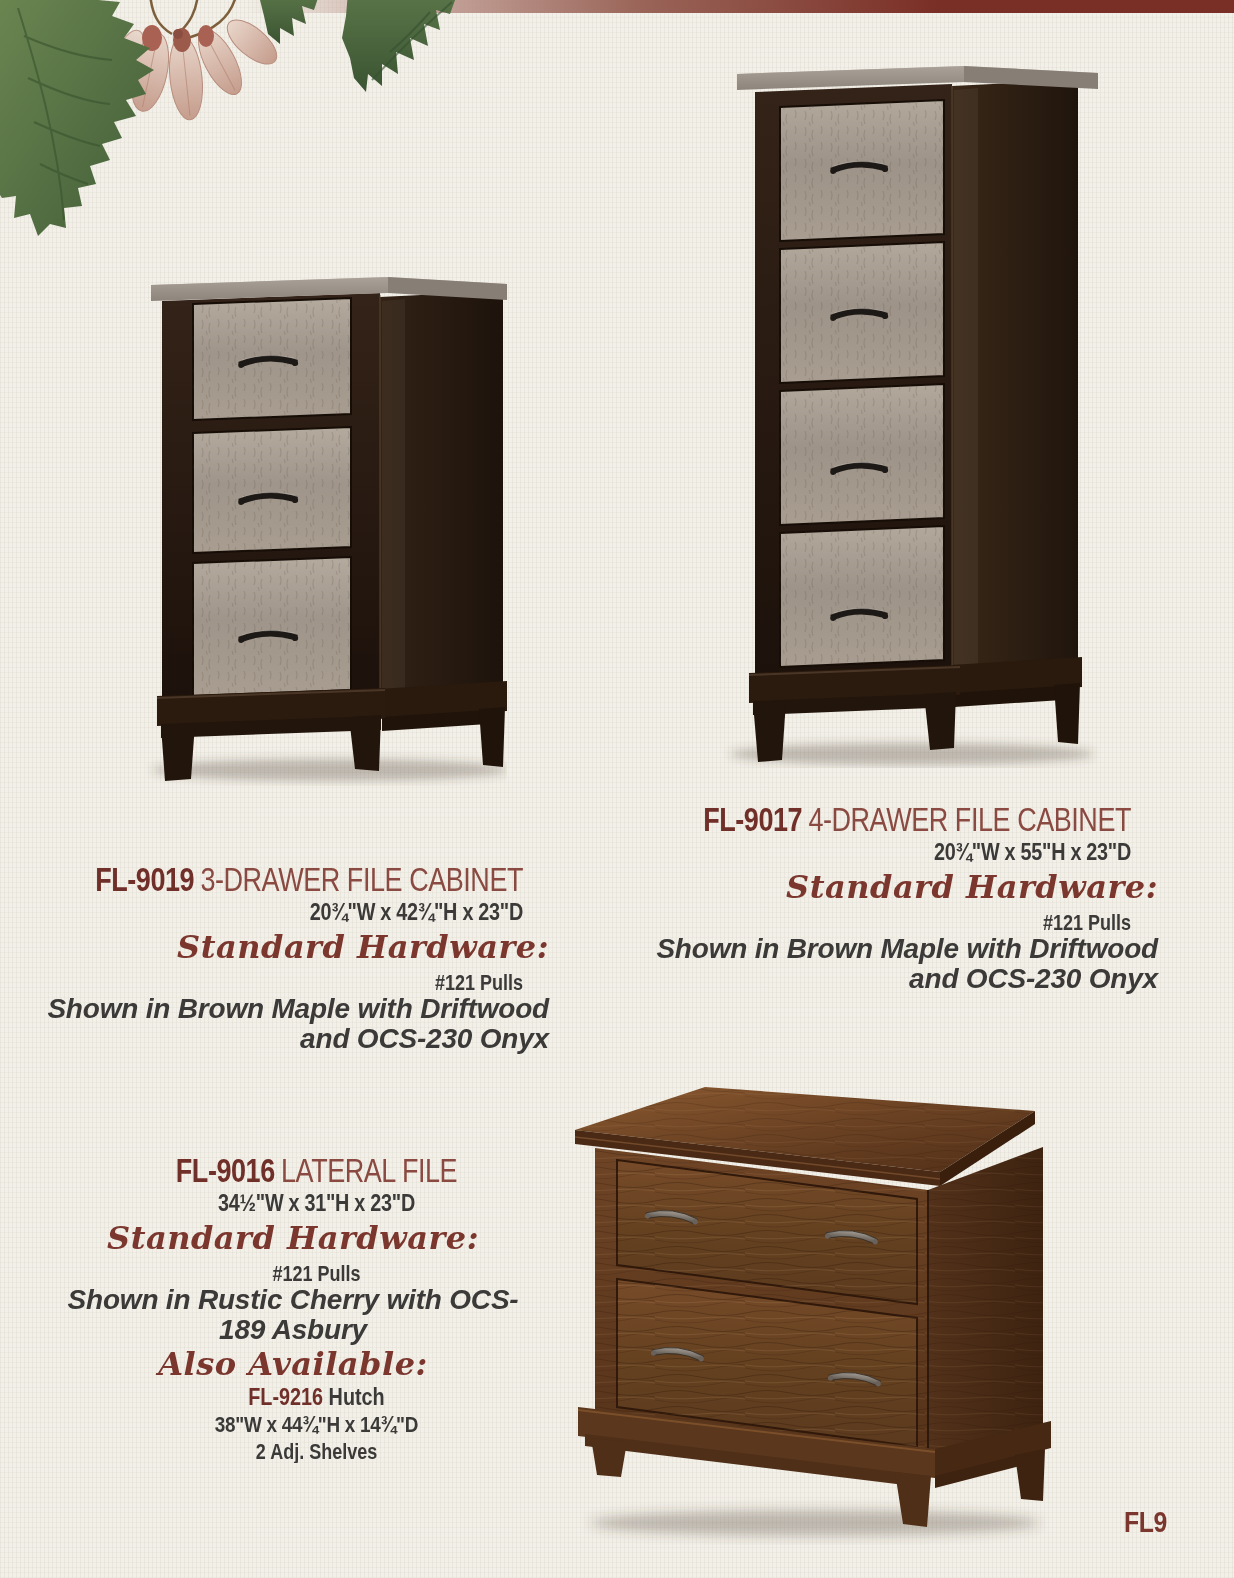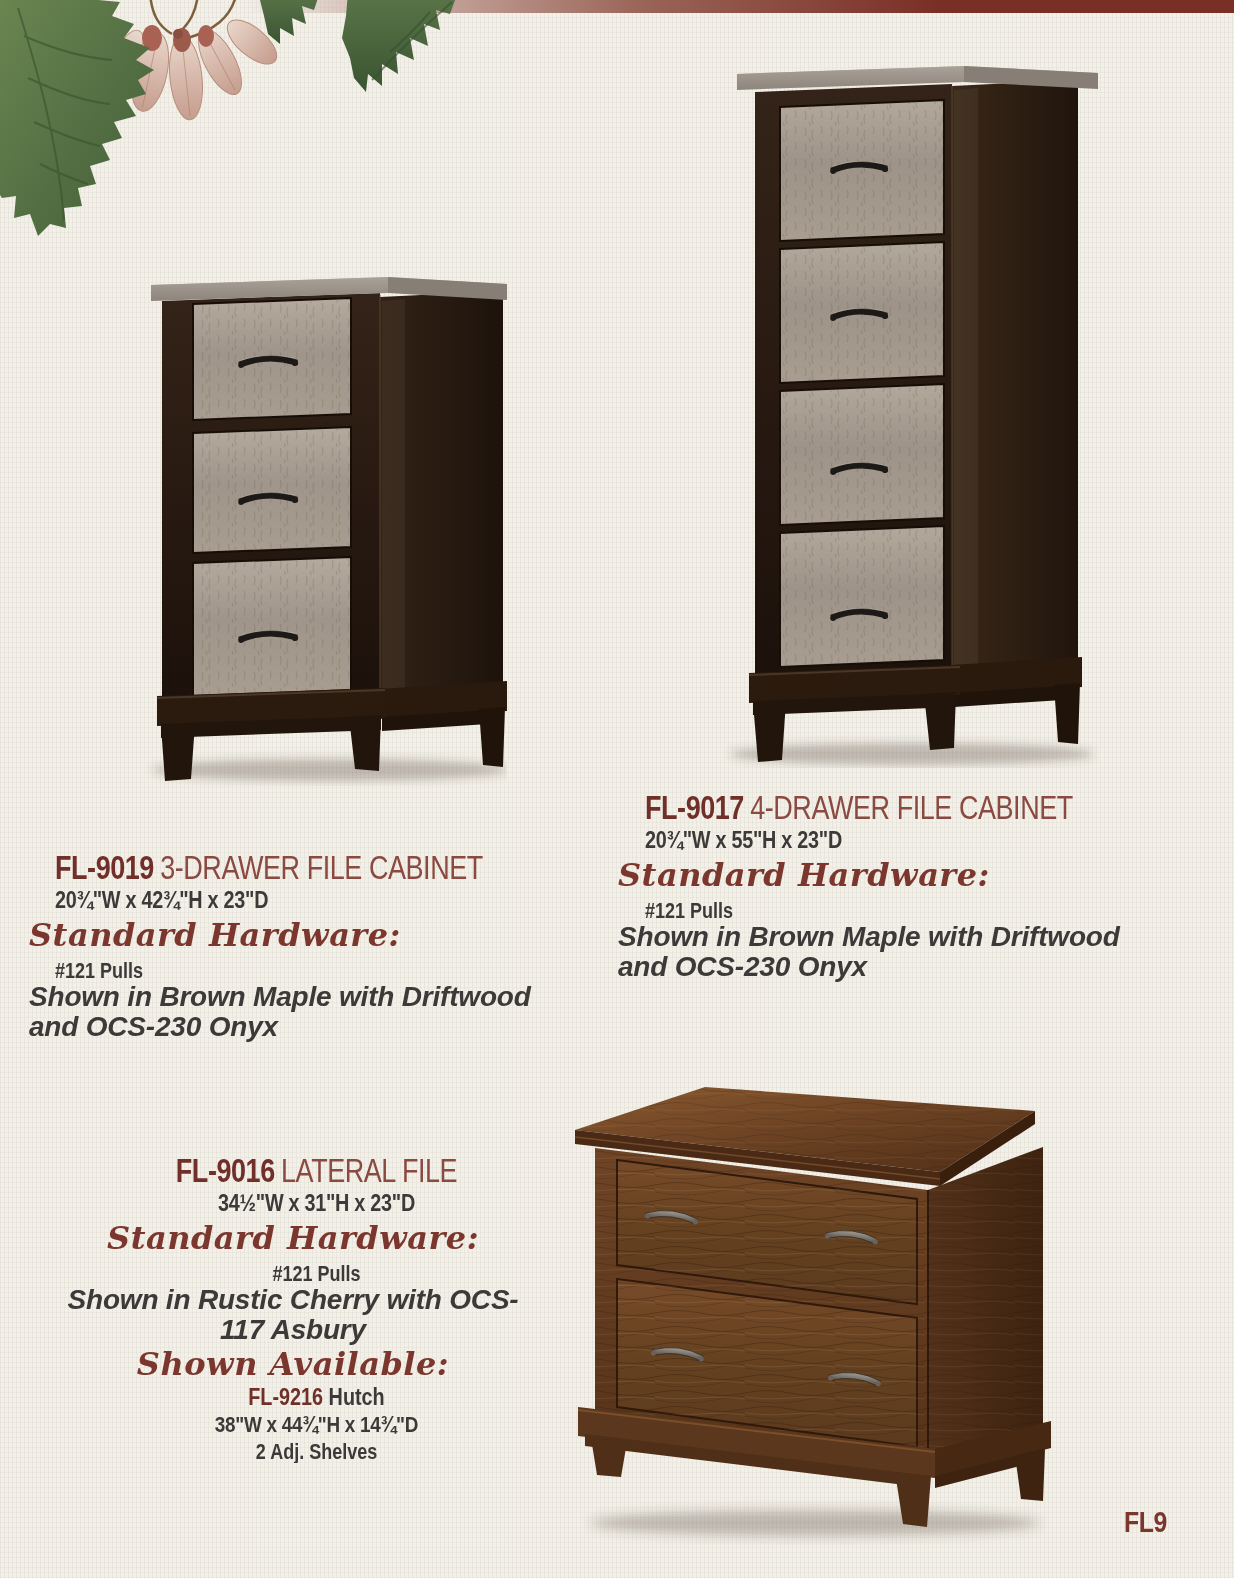--- a/index.html
+++ b/index.html
@@ -15,21 +15,21 @@
     position:absolute;top:0;left:0;width:100%;height:13px;z-index:1;
     background:linear-gradient(90deg, rgba(170,130,120,0) 20%, rgba(193,157,148,0.85) 34%, #9a6458 52%, #7a2f26 76%, #7a2f26 100%);
   }
   .corner-art{position:absolute;top:0;left:0;z-index:2;pointer-events:none;}
   figure{margin:0;position:absolute;z-index:1;}
   .photo-a{left:145px;top:271px;}
   .photo-b{left:722px;top:62px;}
   .photo-c{left:565px;top:1085px;}
   .spec{position:absolute;z-index:3;}
   .spec p,.spec h2{margin:0;padding:0;}
-  .spec-center{text-align:left;}
+  .spec-center{text-align:right;margin-top:12px;}
   .spec-right{text-align:center;}
   .condensed{transform:scale(0.9,1.08);}
   .spec-center .condensed{transform-origin:top center;}
   .spec-right .condensed{transform-origin:top right;}
   .spec-1{left:29px;top:850px;width:520px;}
   .spec-2{left:618px;top:790px;width:540px;}
   .spec-3{left:58px;top:1153px;width:470px;}
   .title{font-size:30px;line-height:34px;font-weight:400;color:#8a4a41;letter-spacing:-0.5px;}
   .title .code{font-weight:700;color:#702f28;margin-right:7px;}
   .dims{font-size:22px;line-height:30px;font-weight:700;color:#3b3a38;letter-spacing:-0.3px;}
@@ -397,22 +397,22 @@
     <p class="script">Standard Hardware:</p>
     <p class="pulls condensed">#121 Pulls</p>
     <p class="note">Shown in Brown Maple with Driftwood and OCS-230 Onyx</p>
   </section>
 
   <section class="spec spec-3 spec-right">
     <h2 class="title condensed"><span class="code">FL-9016</span><span>LATERAL FILE</span></h2>
     <p class="dims condensed">34½"W x 31"H x 23"D</p>
     <p class="script">Standard Hardware:</p>
     <p class="pulls condensed">#121 Pulls</p>
-    <p class="note">Shown in Rustic Cherry with OCS-117 Asbury</p>
-    <p class="script also-script">Shown Available:</p>
+    <p class="note">Shown in Rustic Cherry with OCS-189 Asbury</p>
+    <p class="script also-script">Also Available:</p>
     <p class="also-line condensed"><span class="code">FL-9216</span> <span>Hutch</span></p>
     <p class="dims2 condensed">38"W x 44¾"H x 14¾"D</p>
     <p class="shelves condensed">2 Adj. Shelves</p>
   </section>
 
   <div class="page-code">FL9</div>
 
 </div>
 
 </body></html>

